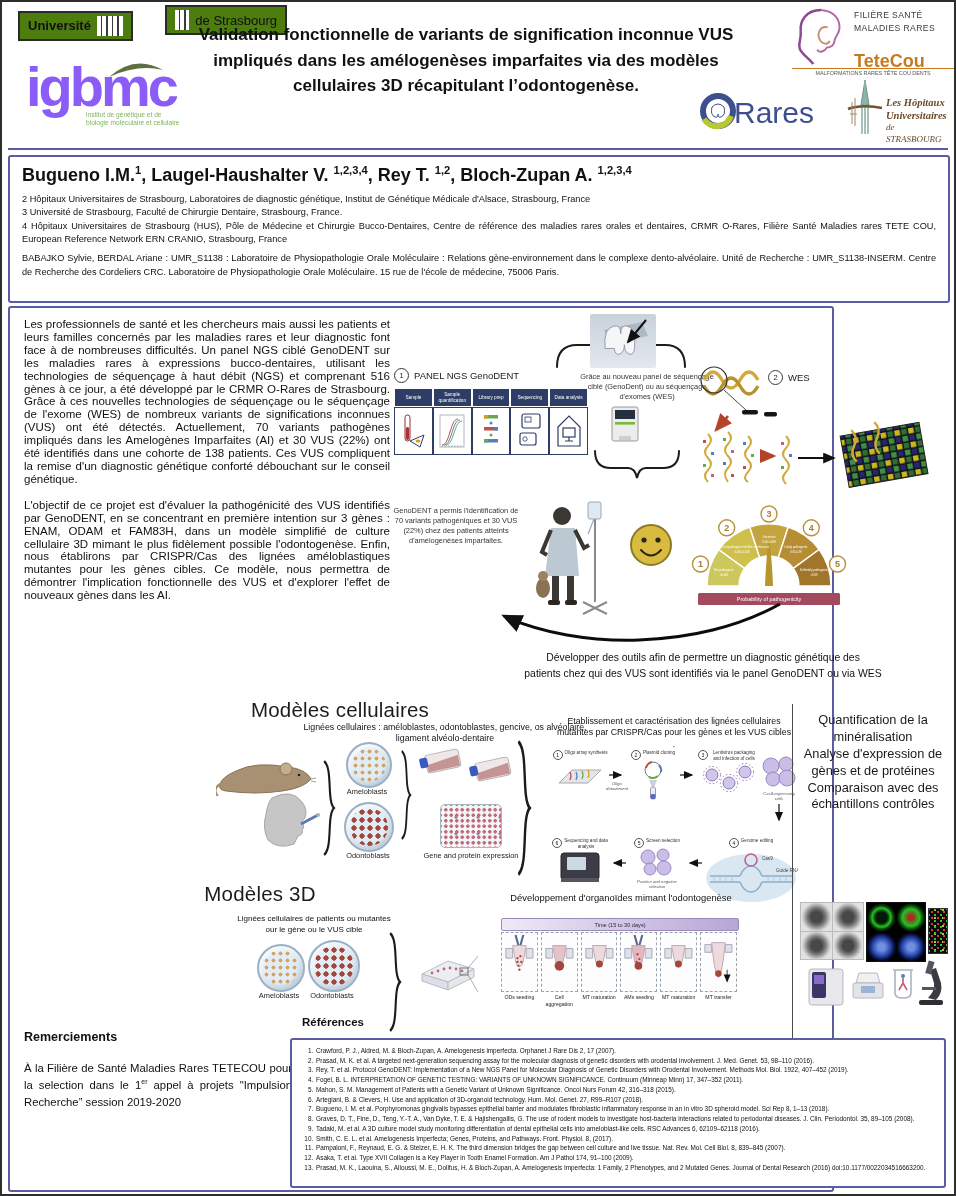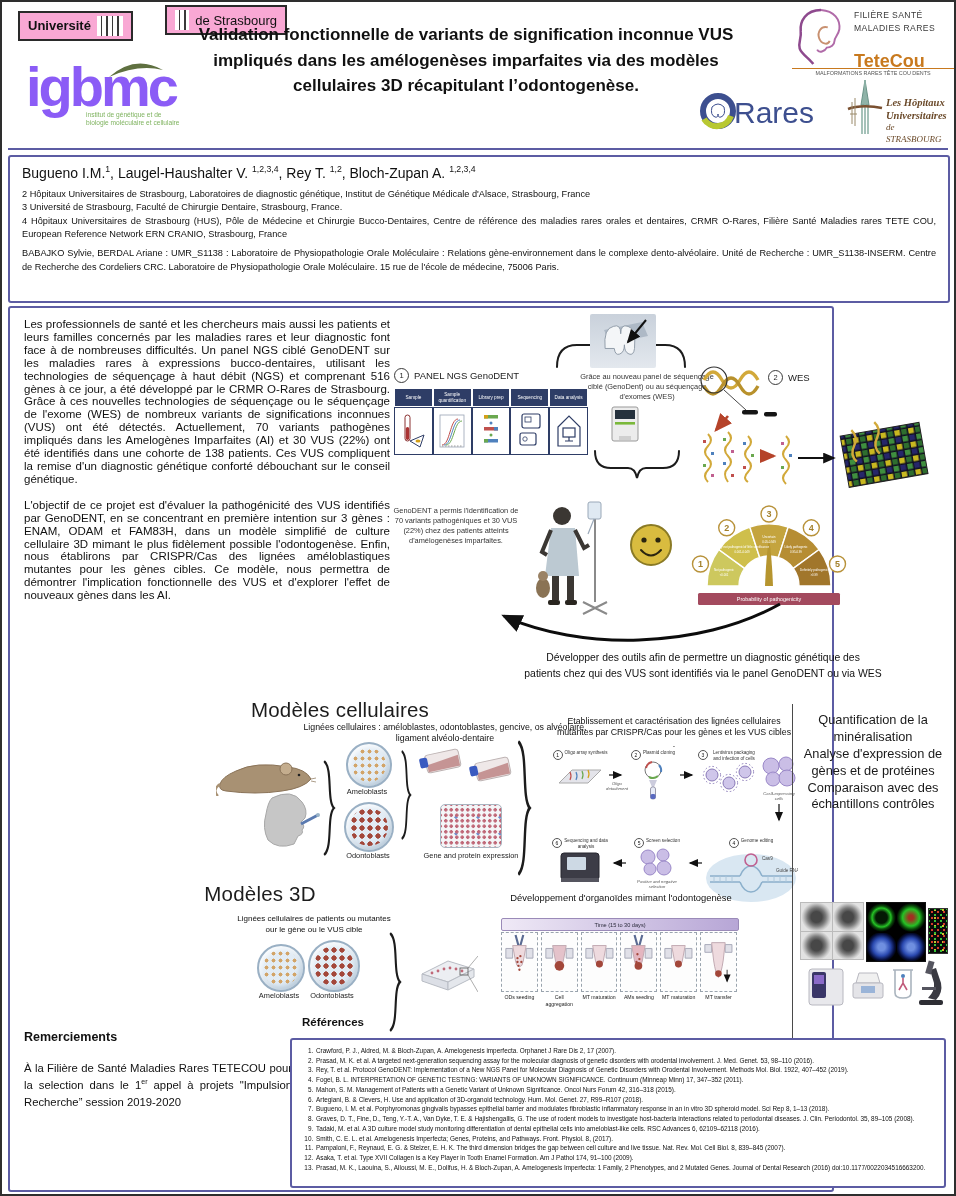--- a/index.html
+++ b/index.html
@@ -4,21 +4,21 @@
 <style>
   html,body{margin:0;padding:0}
   body{width:956px;height:1196px;position:relative;font-family:"Liberation Sans",sans-serif;background:#fff;color:#111;overflow:hidden}
   .abs{position:absolute}
   .pre{white-space:pre-line}
   .jus{text-align:justify}
   .ctr{text-align:center}
   sup{font-size:.62em;vertical-align:super;line-height:0}
   #poster{position:absolute;inset:0;border:2px solid #2e2e2e;box-sizing:border-box}
   
-  .ubox{border:2px solid #2a2a2a;background:#f9a8d4;font-weight:bold;font-size:13px;padding:3px 8px;display:inline-flex;align-items:center;gap:6px}
+  .ubox{border:2px solid #2a2a2a;background:#4d7c0f;font-weight:bold;font-size:13px;padding:3px 8px;display:inline-flex;align-items:center;gap:6px}
   .ubars{display:inline-block;width:26px;height:20px;background:repeating-linear-gradient(90deg,#fff 0 4px,#3a3a3a 4px 5.5px)}
   .title-sub{font-size:14.5px}
   .title-main{font-size:17px;font-weight:bold;line-height:1.5}
   .hr-blue{height:2px;background:#5c5ca3}
   
   .bluebox{border:2px solid #5c5ca3;border-radius:3px;box-sizing:border-box;background:#fff}
   
   .intro p{margin:0 0 13px 0;font-size:11.5px;line-height:12.9px}
   
   .circnum{display:inline-flex;align-items:center;justify-content:center;width:13px;height:13px;border:1.2px solid #3a3a3a;border-radius:50%;font-size:7.5px;background:#fff;flex:none}
@@ -150,21 +150,21 @@
         <div class="serifit" style="font-size:10.5px;font-weight:bold">Universitaires</div>
         <div class="serifit" style="font-size:9px">de STRASBOURG</div>
       </div>
     </div>
 
   </div>
 
   <div class="abs hr-blue" style="left:6px;top:146px;width:940px"></div>
 
   <div class="abs bluebox" style="left:6px;top:153px;width:942px;height:148px;padding:8px 12px">
-    <div style="font-size:14px;font-weight:normal"><span>Bugueno I.M.</span><sup>1</sup><span>, Laugel-Haushalter V. </span><sup>1,2,3,4</sup><span>, Rey T. </span><sup>1,2</sup><span>, Bloch-Zupan A. </span><sup>1,2,3,4</sup></div>
+    <div style="font-size:18px;font-weight:bold"><span>Bugueno I.M.</span><sup>1</sup><span>, Laugel-Haushalter V. </span><sup>1,2,3,4</sup><span>, Rey T. </span><sup>1,2</sup><span>, Bloch-Zupan A. </span><sup>1,2,3,4</sup></div>
     <div style="margin-top:7px;font-size:9.2px;line-height:1.45">
       <div>2 Hôpitaux Universitaires de Strasbourg, Laboratoires de diagnostic génétique, Institut de Génétique Médicale d'Alsace, Strasbourg, France</div>
       <div>3 Université de Strasbourg, Faculté de Chirurgie Dentaire, Strasbourg, France.</div>
       <div class="jus">4 Hôpitaux Universitaires de Strasbourg (HUS), Pôle de Médecine et Chirurgie Bucco-Dentaires, Centre de référence des maladies rares orales et dentaires, CRMR O-Rares, Filière Santé Maladies rares TETE COU, European Reference Network ERN CRANIO, Strasbourg, France</div>
     </div>
     <div style="margin-top:6px;font-size:9.2px;line-height:1.45">
       <div class="jus">BABAJKO Sylvie, BERDAL Ariane : UMR_S1138 : Laboratoire de Physiopathologie Orale Moléculaire : Relations gène-environnement dans le complexe dento-alvéolaire. Unité de Recherche : UMR_S1138-INSERM. Centre de Recherche des Cordeliers CRC. Laboratoire de Physiopathologie Orale Moléculaire. 15 rue de l'école de médecine, 75006 Paris.</div>
     </div>
   </div>
 

